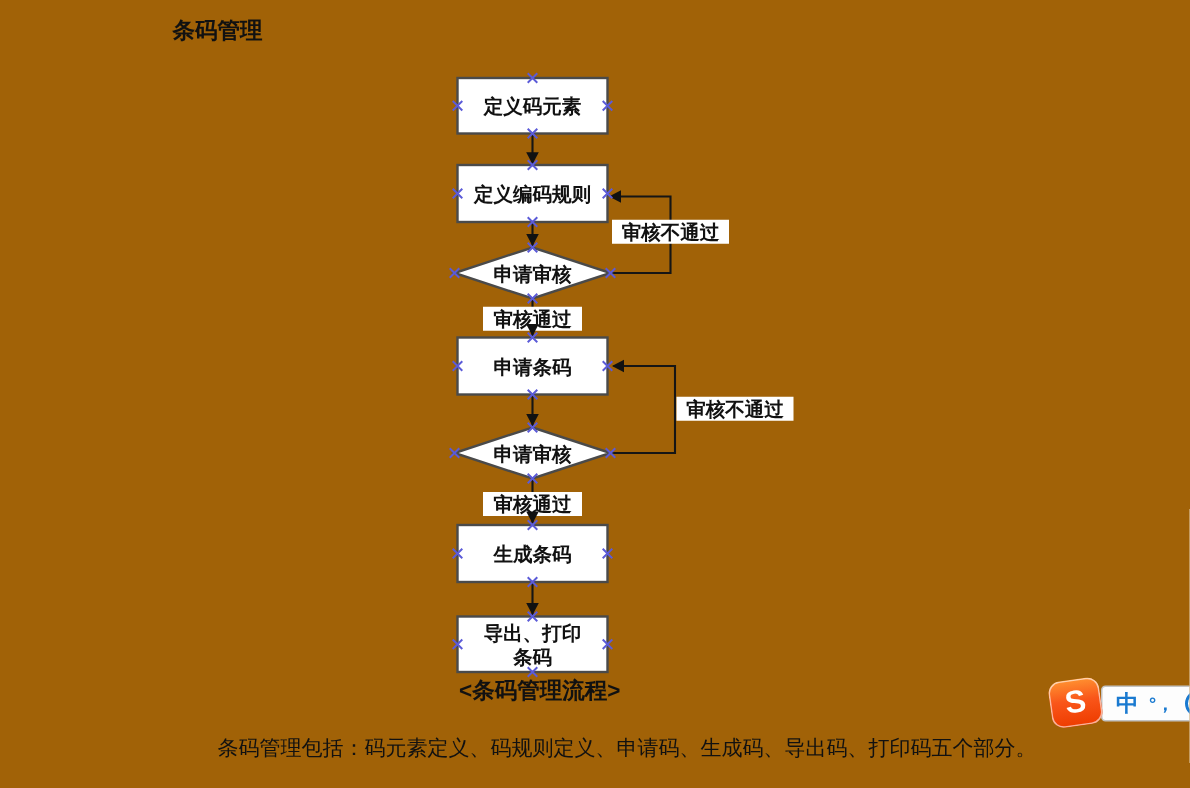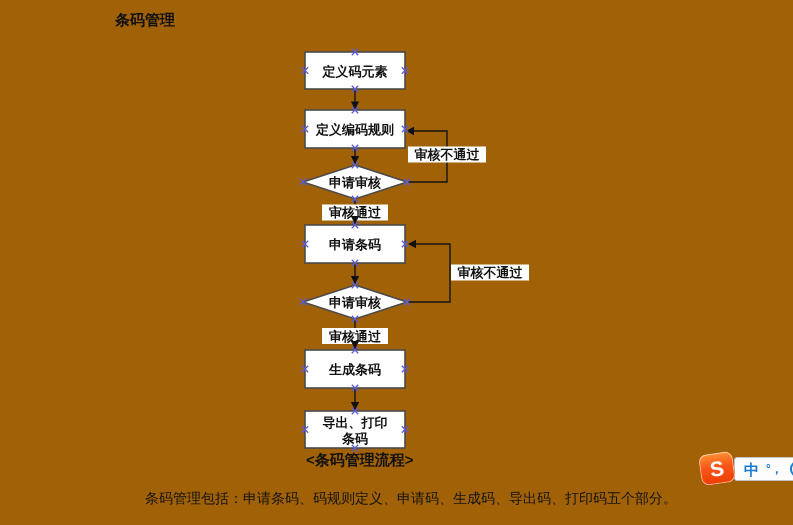--- a/index.html
+++ b/index.html
@@ -122,21 +122,21 @@
         <use href="#anchor" x="405" y="369"></use>
       <use href="#anchor" x="355" y="411"></use>
         <use href="#anchor" x="355" y="448"></use>
       <use href="#anchor" x="305" y="429.5"></use>
         <use href="#anchor" x="405" y="429.5"></use>
     </g>
   </svg>
 
   <div class="caption">&lt;条码管理流程&gt;</div>
 
-  <div class="bodytext">条码管理包括：申请条码、码规则定义、申请码、生成码、导出码、打印码五个部分。</div>
+  <div class="bodytext">条码管理包括：码元素定义、码规则定义、申请码、生成码、导出码、打印码五个部分。</div>
 
   <div class="ime-bar">
     <span class="ime-zh">中</span>
     <span class="ime-punct">°，</span>
     <span class="ime-emoji"></span>
   </div>
   <div class="ime-logo">
     <span>S</span>
   </div>
 

